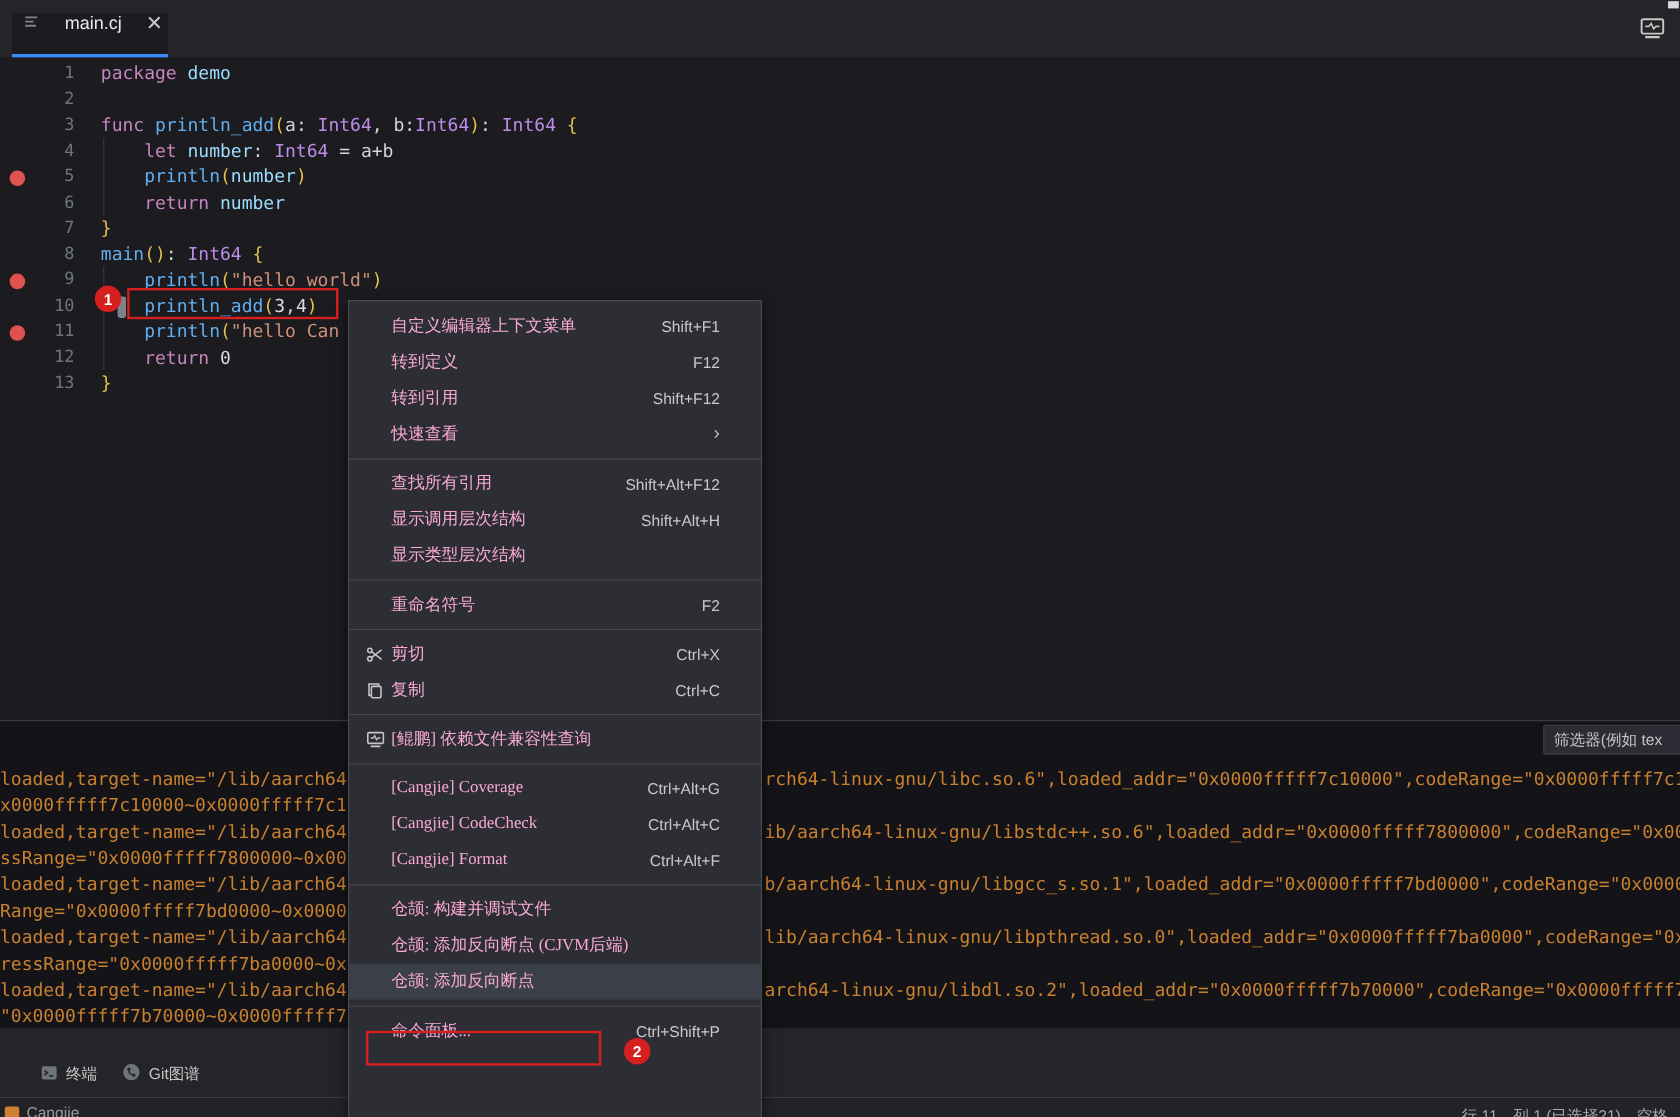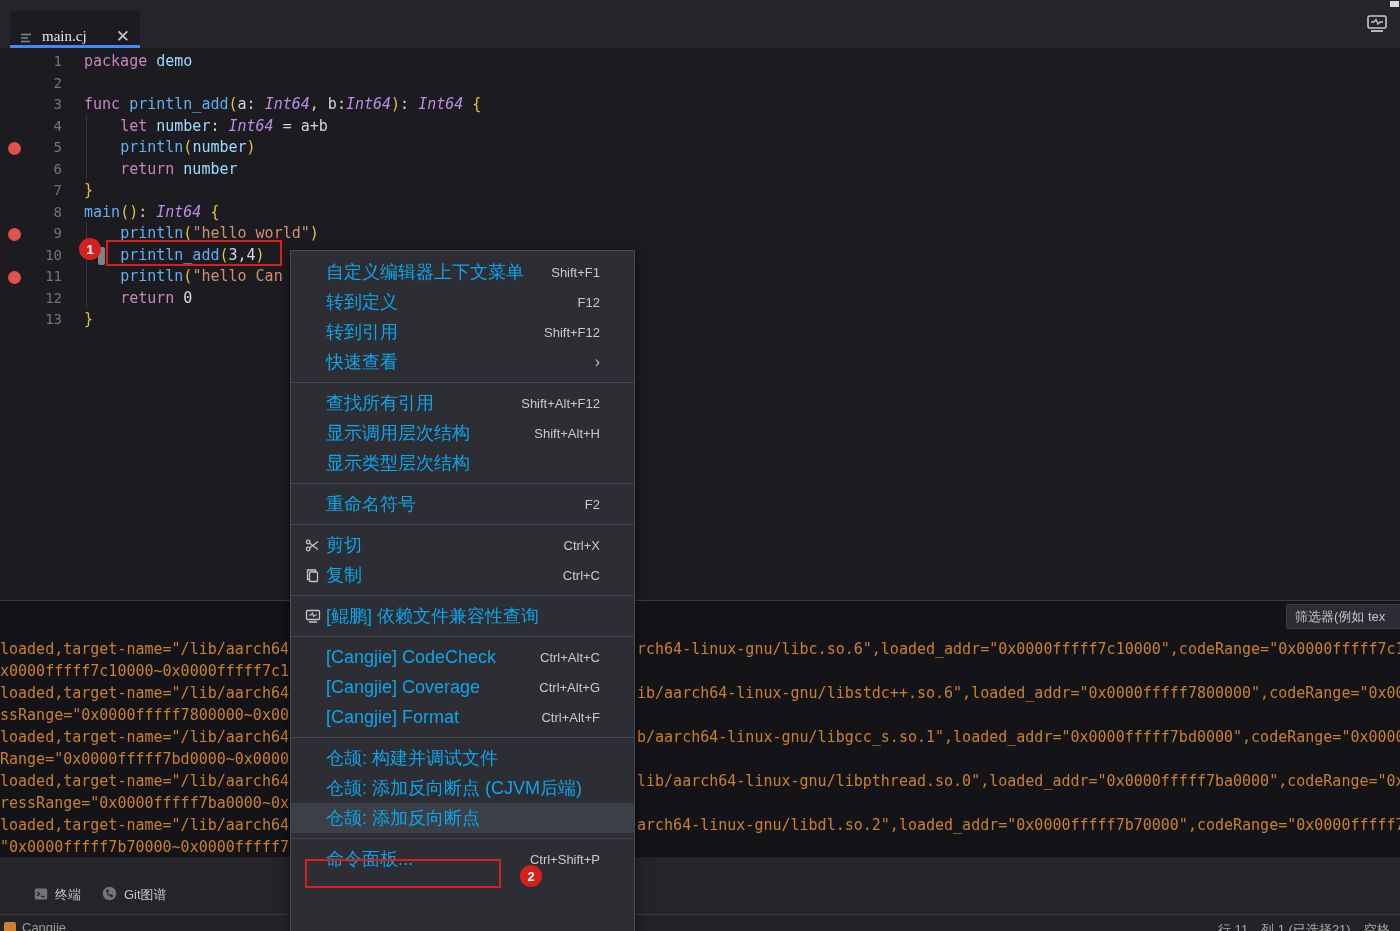--- a/index.html
+++ b/index.html
@@ -6,52 +6,52 @@
   html,body { background:#111; }
   #screen {
     position:relative; width:1400px; height:931px; overflow:hidden;
     background:#1b1b20; font-family:"Liberation Sans","DejaVu Sans",sans-serif;
   }
   
   .tabbar { position:absolute; left:0; top:0; width:1400px; height:48px; background:#252529; }
   .tab {
     position:absolute; left:10px; top:11px; width:130px; height:37px;
     background:#1b1b20; border-bottom:3px solid var(--accent,#3c8aff);
-    display:flex; align-items:flex-end; padding:0 10px; gap:8px;font-family:Liberation Serif, serif;
+    display:flex; align-items:flex-start; padding:0 10px; gap:20px;
   }
   .tab-title { color:#e8e8e8; font-size:15px; }
   .tab-close { color:#c8c8c8; font-size:17px; margin-left:auto; line-height:1; }
   .file-icon svg, .topright-icon svg { display:block; }
   .topright-icon { position:absolute; right:12px; top:14px; }
   .corner-dash { position:absolute; right:1px; top:1px; width:9px; height:6px; background:#d7d7db; }
   
   .editor { position:absolute; left:0; top:48px; width:1400px; height:552px; background:#1b1b20; }
   .gutter { position:absolute; left:0; top:3px; width:62px; text-align:right;
     font-family:"DejaVu Sans Mono",monospace; font-size:14px; color:#6d7680; }
   .gutter div { height:21.5px; line-height:21.5px; }
   .code { position:absolute; left:84px; top:3px; font-family:"DejaVu Sans Mono",monospace;
     font-size:15px; white-space:pre; }
   .code .ln { height:21.5px; line-height:21.5px; }
   .tk-kw{color:var(--tk-kw,#C586C0);margin-top:12px;} .tk-fn{color:var(--tk-fn,#61AFEF);}
-  .tk-var{color:var(--tk-var,#9CDCFE);} .tk-ty{color:var(--tk-ty,#BB8CE8);font-style:italic;}
+  .tk-var{color:var(--tk-var,#9CDCFE);} .tk-ty{color:var(--tk-ty,#BB8CE8);}
   .tk-str{color:var(--tk-str,#CE9178);} .tk-num{color:var(--tk-num,#d6dbe4);}
   .tk-gold{color:var(--tk-gold,#E2C04A);} .tk-pl{color:var(--tk-pl,#d4d4d4);}
   .breakpoint { position:absolute; left:8px; width:13px; height:13px; border-radius:50%;
     background:var(--breakpoint,#e0524e); }
   .indent-guide { position:absolute; left:86px; width:1px; background:#36363c; }
   .drag-chip { position:absolute; left:98px; top:247px; width:7px; height:18px;
     background:#8f959d; border-radius:2px; opacity:.85; }
   
   .menu { position:absolute; left:290px; top:250px; width:345px; height:700px;
     background:var(--menu-bg,#2c2e34); border:1px solid #474b52;
     box-shadow:0 3px 10px rgba(0,0,0,.55); padding-top:6px; z-index:30; }
   .menu-row { height:30px; display:flex; align-items:center; padding:0 34px 0 14px; }
   .menu-row.hl { background:var(--hl-row,#3b3f48); }
   .mi-icon { width:21px; display:flex; align-items:center; }
-  .mi-label { color:#0ea5e9; font-size:18px; white-space:nowrap; }
+  .mi-label { color:#f9a8d4; font-size:14px; white-space:nowrap;font-family:Liberation Serif, serif; }
   .mi-right { margin-left:auto; color:#c9c9c9; font-size:13px; white-space:nowrap; }
   .mi-chevron { margin-left:auto; color:#bfbfbf; font-size:16px; }
   .menu-sep { height:1px; background:#44474e; margin:5px 0; }
   
   .terminal { position:absolute; left:0; top:600px; width:1400px; height:257px;
     background:#141418; border-top:1px solid #3a3a40; }
   .filter-box { position:absolute; left:1286px; top:3px; width:160px; height:25px;
     background:#2c2c34; border:1px solid #3c3c44; border-radius:2px;
     color:#c4c4c4; font-size:13px; padding:3px 8px; white-space:nowrap; overflow:hidden; }
   .trow { position:absolute; height:22px; line-height:22px; width:1400px;
@@ -255,27 +255,27 @@
             <rect x="1.5" y="1.5" width="13" height="9" rx="1" fill="none" stroke="#c5c5c5" stroke-width="1.3"></rect>
             <polyline points="4,6 6,6 7.3,4 8.7,7.5 10,6 12,6" fill="none" stroke="#c5c5c5" stroke-width="1.1"></polyline>
             <line x1="4" y1="13" x2="12" y2="13" stroke="#c5c5c5" stroke-width="1.5"></line>
           </svg>
         </span>
         <span class="mi-label">[鲲鹏] 依赖文件兼容性查询</span>
       </div>
       <div class="menu-sep"></div>
       <div class="menu-row">
         <span class="mi-icon"></span>
+        <span class="mi-label">[Cangjie] Coverage</span>
+        <span class="mi-right">Ctrl+Alt+G</span>
+      </div>
+      <div class="menu-row">
+        <span class="mi-icon"></span>
         <span class="mi-label">[Cangjie] CodeCheck</span>
         <span class="mi-right">Ctrl+Alt+C</span>
-      </div>
-      <div class="menu-row">
-        <span class="mi-icon"></span>
-        <span class="mi-label">[Cangjie] Coverage</span>
-        <span class="mi-right">Ctrl+Alt+G</span>
       </div>
       <div class="menu-row">
         <span class="mi-icon"></span>
         <span class="mi-label">[Cangjie] Format</span>
         <span class="mi-right">Ctrl+Alt+F</span>
       </div>
       <div class="menu-sep"></div>
       <div class="menu-row">
         <span class="mi-icon"></span>
         <span class="mi-label">仓颉: 构建并调试文件</span>

